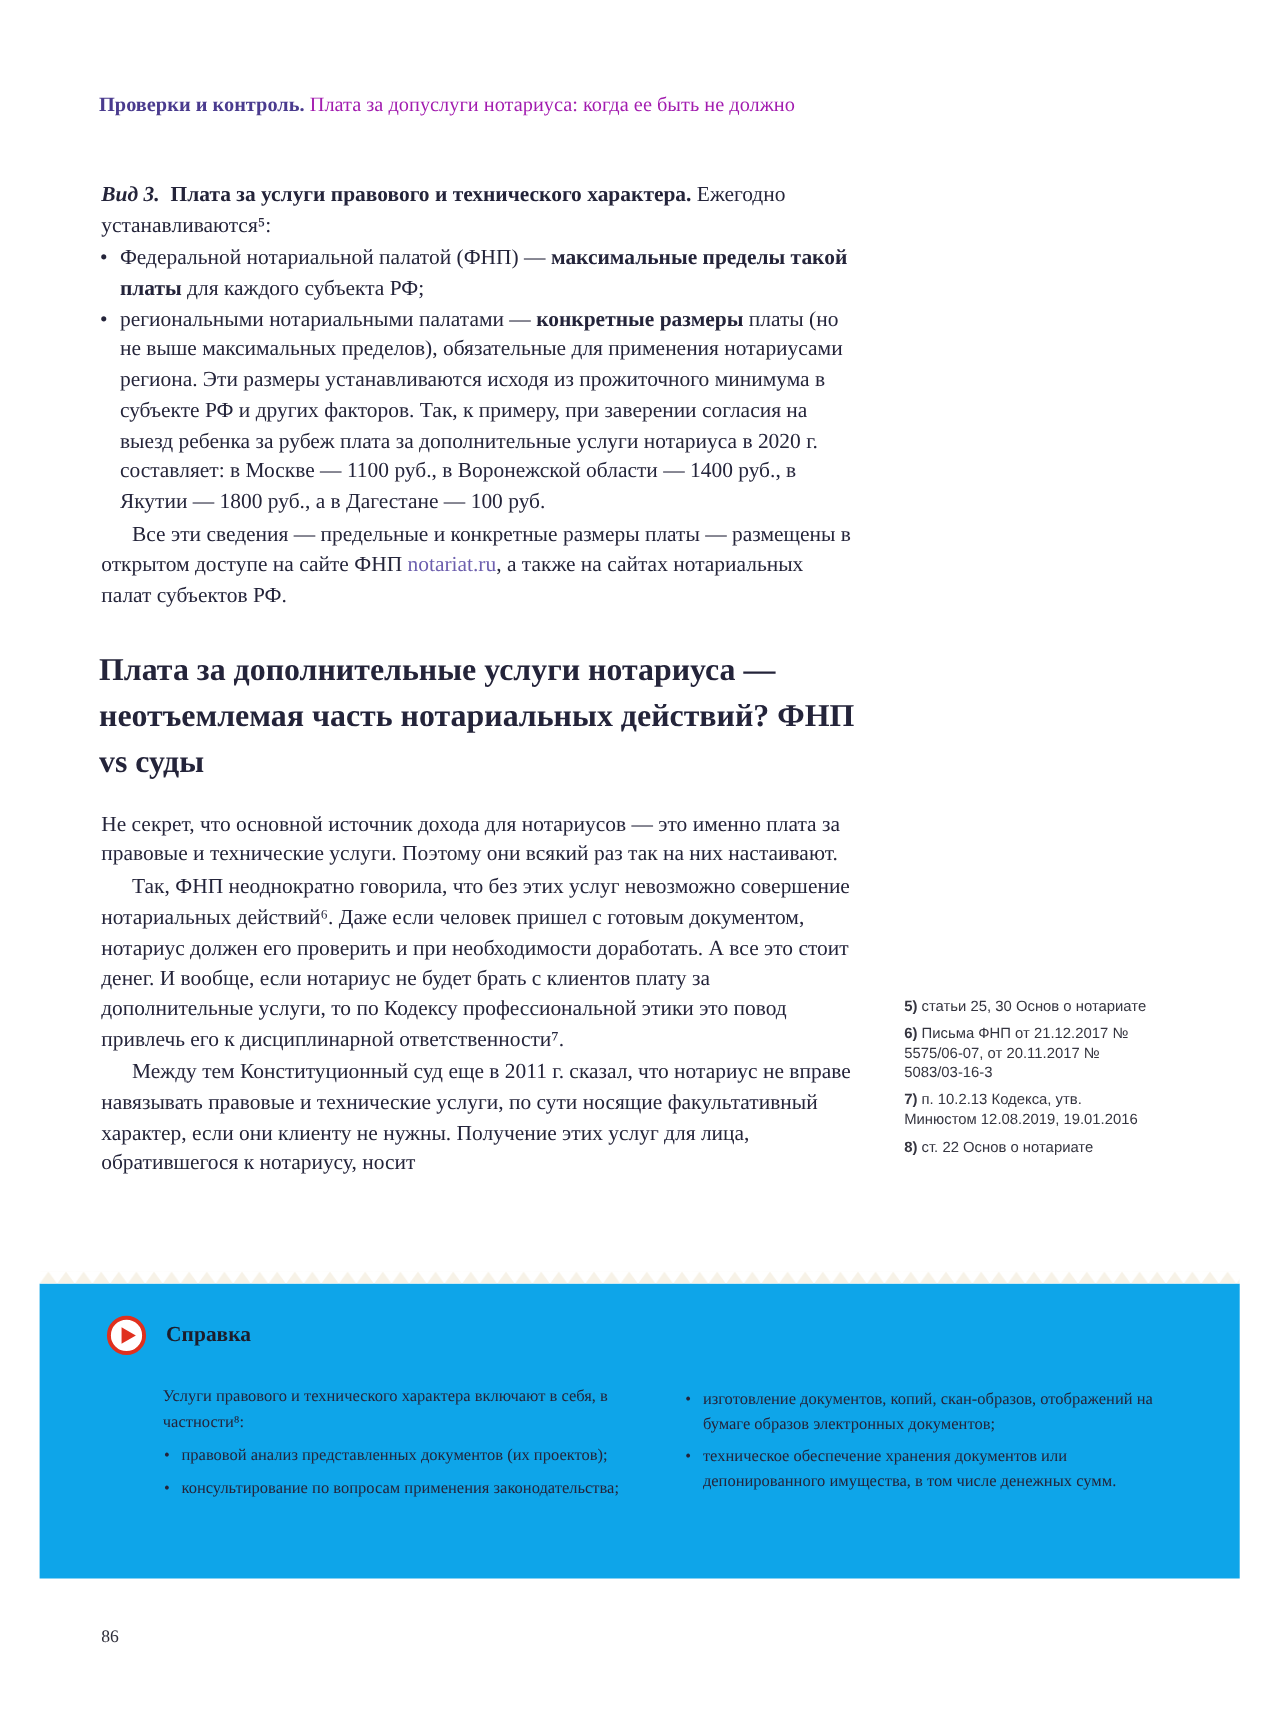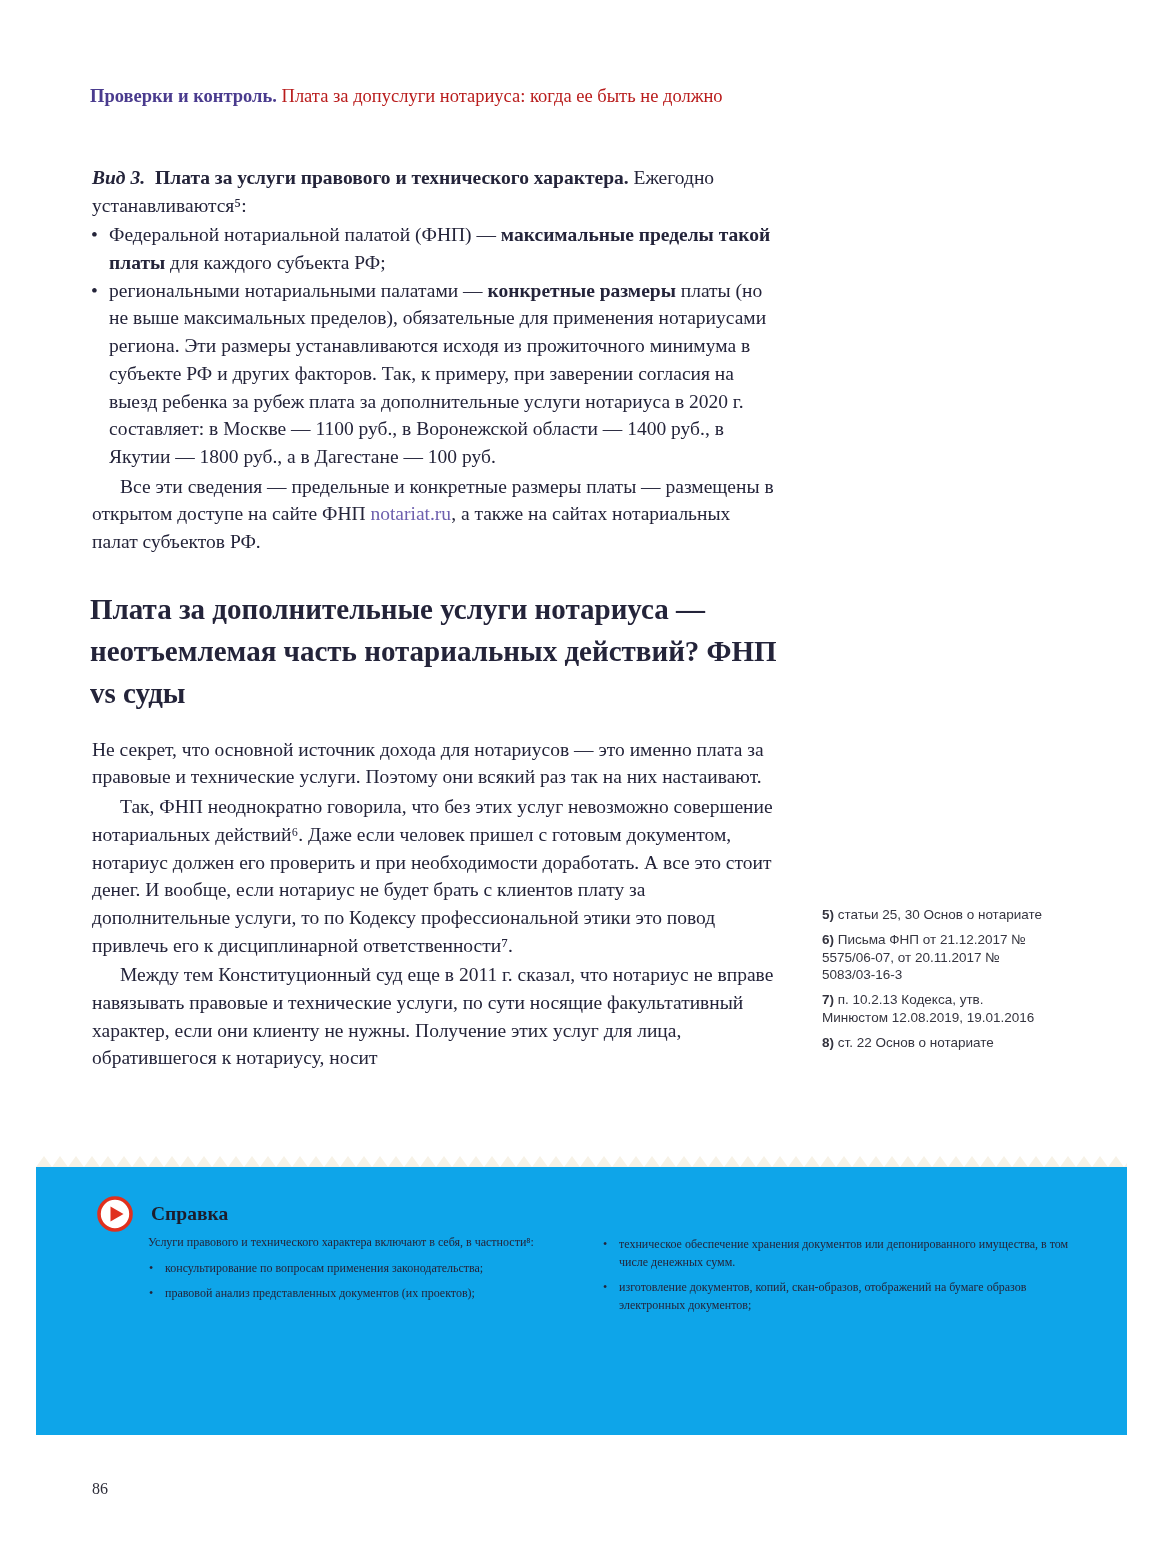--- a/index.html
+++ b/index.html
@@ -11,21 +11,21 @@
     color: #24243a;
   }
   .page { position: relative; width: 1163px; height: 1559px; overflow: hidden; background:#fff; }
 
   
   .top-header {
     position: absolute; left: 90px; top: 84px; width: 980px;
     font-size: 18.5px; line-height: 1.3;
   }
   .top-header .section-label { font-weight: bold; color: #4a3b8e; }
-  .top-header .subtitle { color: #b91c1c; }
+  .top-header .subtitle { color: #a21caf; }
 
   
   .main-col {
     position: absolute; left: 90px; top: 162px; width: 690px;
     font-size: 19.5px; line-height: 1.42;
   }
   .main-col p { margin: 2px; }
   .para-indent { text-indent: 28px; }
   .bi { font-weight: bold; font-style: italic; margin-right: 10px; }
   .b { font-weight: bold; }
@@ -51,21 +51,21 @@
   
   .ref-box { position: absolute; left: 36px; top: 1156px; width: 1091px; }
   .ref-box svg.zigzag { display: block; }
   .ref-box .box-body {
     background: #0ea5e9;
     padding: 28px 56px 42px 60px;
     min-height: 268px;
   }
   .box-head { display: flex; align-items: center; gap: 17px; }
   .box-title { font-size: 19.5px; font-weight: bold; margin: 0; color: #1d1d2b; }
-  .box-cols { display: flex; gap: 14px; padding-left: 52px; font-size: 12px; line-height: 1.5; }
+  .box-cols { display: flex; gap: 34px; margin-top: 26px; padding-left: 52px; font-size: 15px; line-height: 1.5; }
   .box-col-left { width: 440px; }
   .box-col-right { flex: 1; padding-top: 2px; }
   .box-cols p.box-intro { margin: 0 0 8px 0; }
   ul.box-bullets { list-style: none; margin: 0; padding: 0; }
   ul.box-bullets li { position: relative; padding-left: 17px; margin-bottom: 7px; }
   ul.box-bullets li::before { content: "•"; position: absolute; left: 1px; top: 0; }
 
   .page-number {
     position: absolute; left: 92px; top: 1480px;
     font-size: 16px; color: #2e2e3a;
@@ -119,28 +119,28 @@
         <svg width="38" height="38" viewBox="0 0 38 38">
           <circle cx="19" cy="19" r="16" fill="#ffffff" stroke="#e0301e" stroke-width="3.6"></circle>
           <polygon points="14.5,11.5 27.5,19 14.5,26.5" fill="#e0301e"></polygon>
         </svg>
         <h3 class="box-title">Справка</h3>
       </div>
       <div class="box-cols">
         <div class="box-col-left">
           <p class="box-intro">Услуги правового и технического характера включают в себя, в частности⁸:</p>
           <ul class="box-bullets">
+            <li><span>правовой анализ представленных документов (их проектов);</span></li>
             <li><span>консультирование по вопросам применения законодательства;</span></li>
-            <li><span>правовой анализ представленных документов (их проектов);</span></li>
           </ul>
         </div>
         <div class="box-col-right">
           <ul class="box-bullets">
+            <li><span>изготовление документов, копий, скан-образов, отображений на бумаге образов электронных документов;</span></li>
             <li><span>техническое обеспечение хранения документов или депонированного имущества, в том числе денежных сумм.</span></li>
-            <li><span>изготовление документов, копий, скан-образов, отображений на бумаге образов электронных документов;</span></li>
           </ul>
         </div>
       </div>
     </div>
   </section>
 
   <div class="page-number">86</div>
 
 </div>
 

